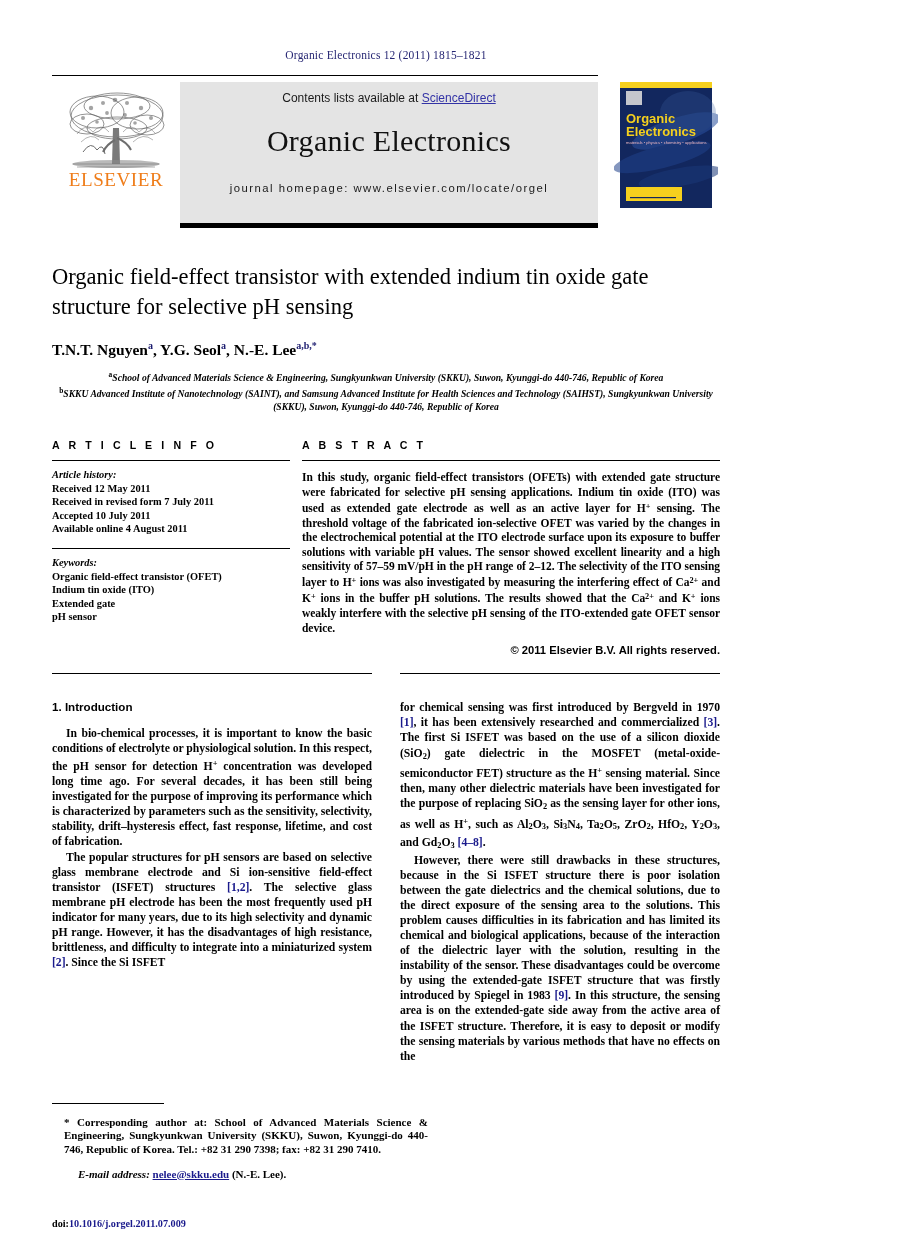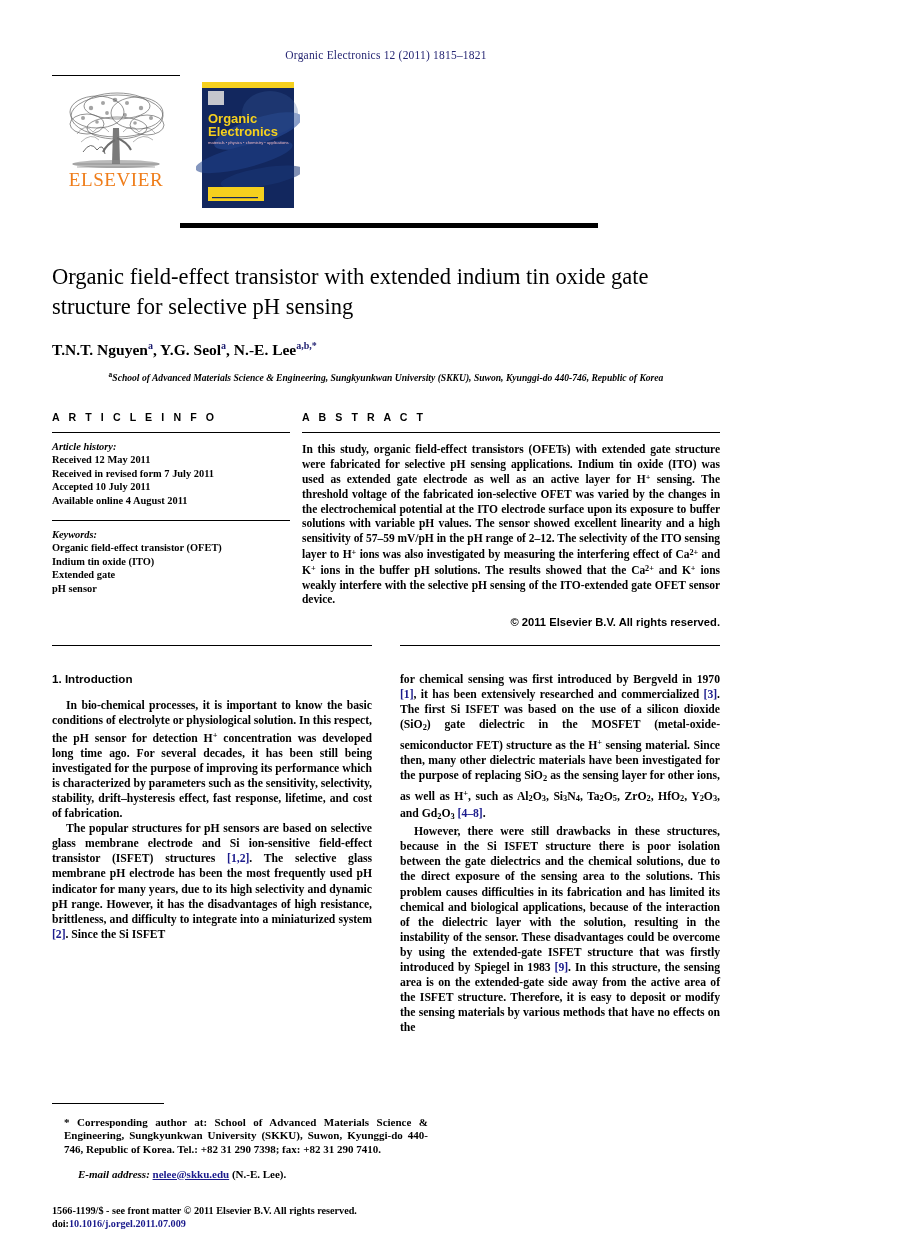--- a/index.html
+++ b/index.html
@@ -276,20 +276,29 @@
         <path d="M26 70 Q34 58 40 68 Q46 60 48 72" stroke="#6a6a6a" stroke-width="1" fill="none"></path>
         <ellipse cx="59" cy="82" rx="44" ry="4" fill="#8a8a8a" opacity="0.6"></ellipse>
         <g stroke="#777" stroke-width="0.6">
           <line x1="16" y1="82" x2="102" y2="82"></line>
           <line x1="20" y1="85" x2="98" y2="85"></line>
         </g>
         <text x="59" y="104" text-anchor="middle" font-family="Liberation Serif, serif" font-size="19" letter-spacing="0.6" fill="#ef7d1a">ELSEVIER</text>
       </svg>
     </div>
 
+    <div class="mast-center">
+      <div class="mast-center-inner">
+        <div class="contents-line">
+          <span>Contents lists available at </span><a class="sd" href="#">ScienceDirect</a>
+        </div>
+        <div class="journal-title">Organic Electronics</div>
+        <div class="homepage">journal homepage: www.elsevier.com/locate/orgel</div>
+      </div>
+    </div>
 
     <div class="mast-right">
       <svg class="cover-thumb" viewBox="0 0 104 132">
         <rect x="0" y="0" width="104" height="132" fill="#ffffff"></rect>
         <rect x="6" y="3" width="92" height="126" fill="#12275e"></rect>
         <rect x="6" y="3" width="92" height="6" fill="#f5d01e"></rect>
         <g opacity="0.55">
           <ellipse cx="62" cy="52" rx="46" ry="13" fill="#2a4f9e" transform="rotate(-18 62 52)"></ellipse>
           <ellipse cx="48" cy="78" rx="50" ry="11" fill="#20418a" transform="rotate(-14 48 78)"></ellipse>
           <ellipse cx="66" cy="98" rx="42" ry="9" fill="#1b3879" transform="rotate(-10 66 98)"></ellipse>
@@ -311,20 +320,23 @@
     <div class="mast-rule-right"></div>
   </div>
 
   <div class="title">Organic field-effect transistor with extended indium tin oxide gate structure for selective pH sensing</div>
 
   <div class="authors">T.N.T. Nguyen<sup>a</sup>, Y.G. Seol<sup>a</sup>, N.-E. Lee<sup>a,b,</sup><sup>*</sup></div>
 
   <div class="affils">
     <div>
       <sup>a</sup><span>School of Advanced Materials Science &amp; Engineering, Sungkyunkwan University (SKKU), Suwon, Kyunggi-do 440-746, Republic of Korea</span>
+    </div>
+    <div>
+      <sup>b</sup><span>SKKU Advanced Institute of Nanotechnology (SAINT), and Samsung Advanced Institute for Health Sciences and Technology (SAIHST), Sungkyunkwan University (SKKU), Suwon, Kyunggi-do 440-746, Republic of Korea</span>
     </div>
   </div>
 
   <div class="infoblock">
 
     <div class="col-info">
       <div class="sec-head">A R T I C L E   I N F O</div>
       <div class="sec-rule"></div>
       <div class="info-body">
         <div class="ital">Article history:</div>
@@ -373,17 +385,16 @@
     <div class="fn-rule"></div>
     <p class="fn">* Corresponding author at: School of Advanced Materials Science &amp; Engineering, Sungkyunkwan University (SKKU), Suwon, Kyunggi-do 440-746, Republic of Korea. Tel.: +82 31 290 7398; fax: +82 31 290 7410.</p>
     <p class="fn" style="text-indent:14px">
       <span class="ital">E-mail address:</span>
       <a class="mail" href="#">nelee@skku.edu</a>
       <span>(N.-E. Lee).</span>
     </p>
   </div>
 
   <div class="copyline">
-    <div>1566-1199/$ - see front matter © 2011 Elsevier B.V. All rights reserved.</div>
     <div><span>doi:</span><span class="doi">10.1016/j.orgel.2011.07.009</span></div>
   </div>
 
 </div>
 
 </body></html>

